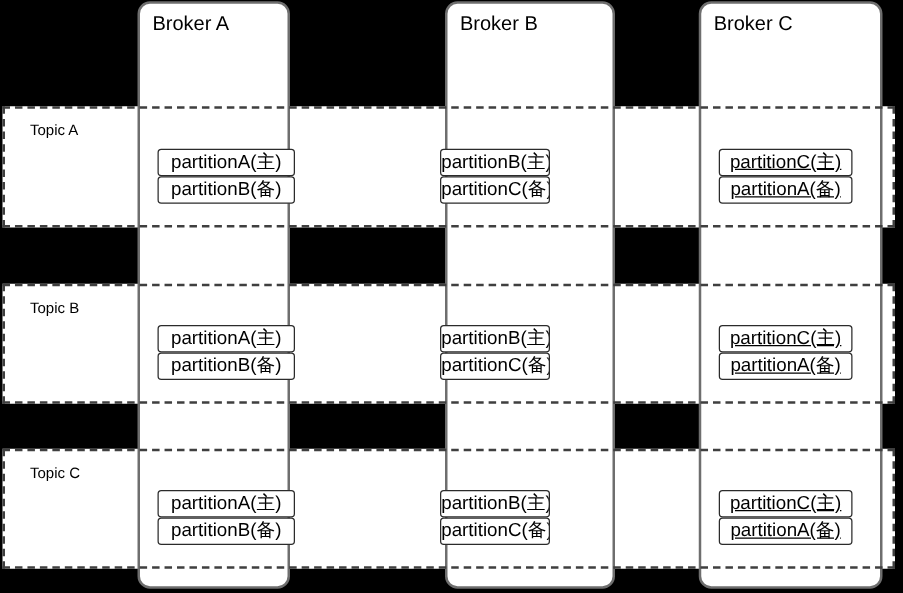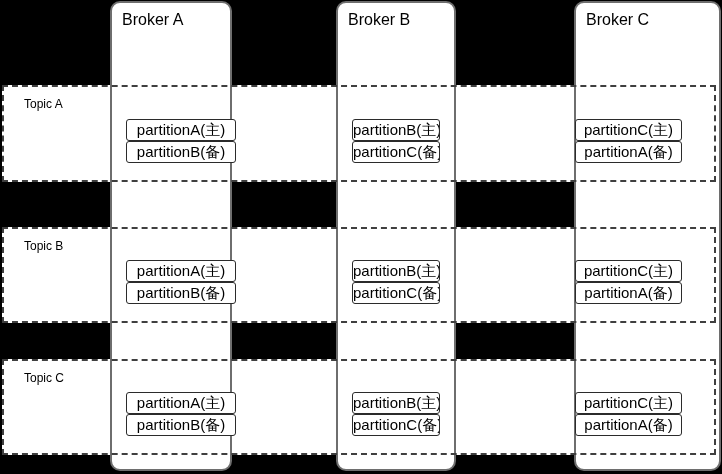--- a/index.html
+++ b/index.html
@@ -38,36 +38,36 @@
   
   .col{
     position:absolute;top:1px;height:470px;
     background:#fff;
     border:2px solid #6e6e6e;
     border-radius:10px;
     box-sizing:border-box;
     z-index:2;
   }
   .col-a{left:110px;width:122px;}
-  .col-b{left:336px;width:120px;}
-  .col-c{left:574px;width:147px;}
+  .col-b{left:356px;width:136px;}
+  .col-c{left:559px;width:147px;}
   .broker-label{
     position:absolute;top:7px;left:10px;
     font-size:16px;line-height:20px;color:#000;
   }
 
   
   .stack{
     position:absolute;
     z-index:4;
     padding-left:10px;
   }
   .stack.colpos-a{left:116px;width:110px;}
   .stack.colpos-b{left:342px;width:88px;}
-  .stack.colpos-c{left:565px;width:107px;}
+  .stack.colpos-c{left:565px;width:107px;text-decoration:underline;}
   .stack.rowpos-a{top:119px;}
   .stack.rowpos-b{top:260px;}
   .stack.rowpos-c{top:392px;}
   .pcell{
     box-sizing:border-box;
     height:22px;
     background:#fff;
     border:1.5px solid #2b2b2b;
     border-radius:3px;
     font-size:15px;

